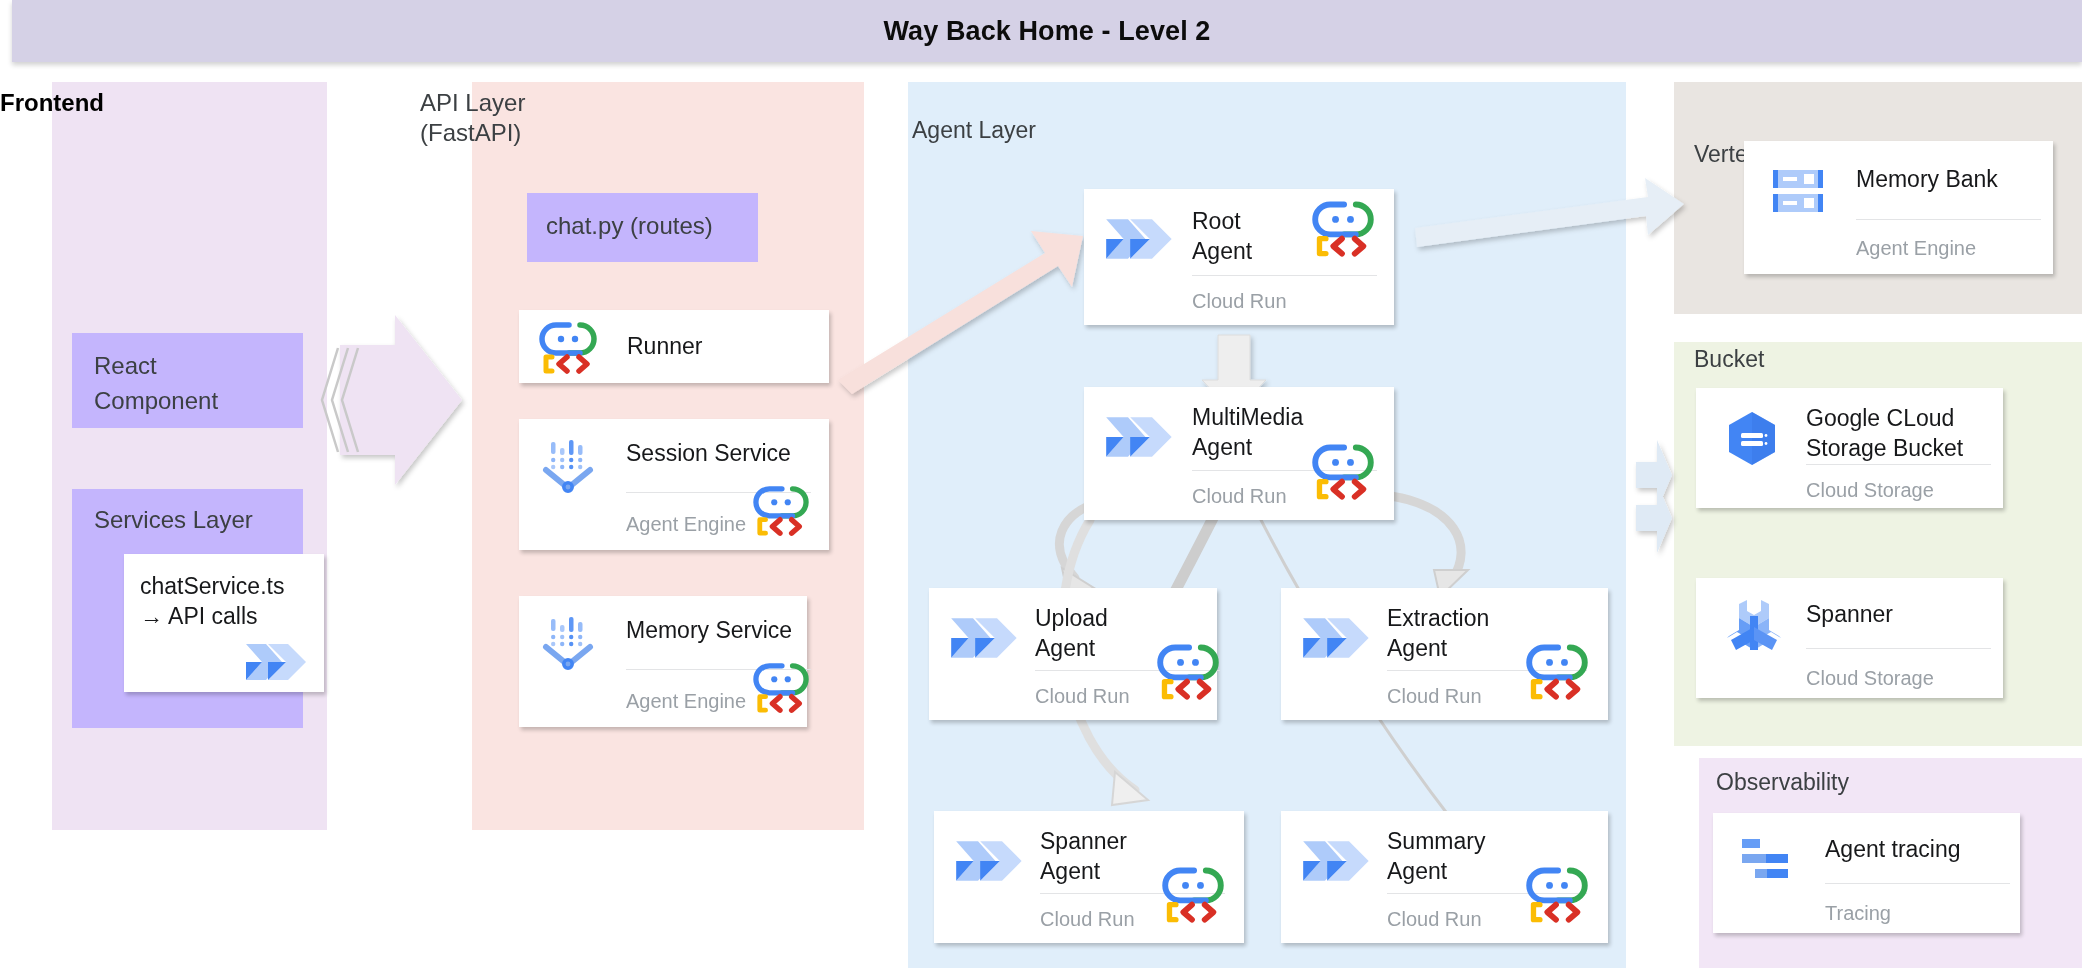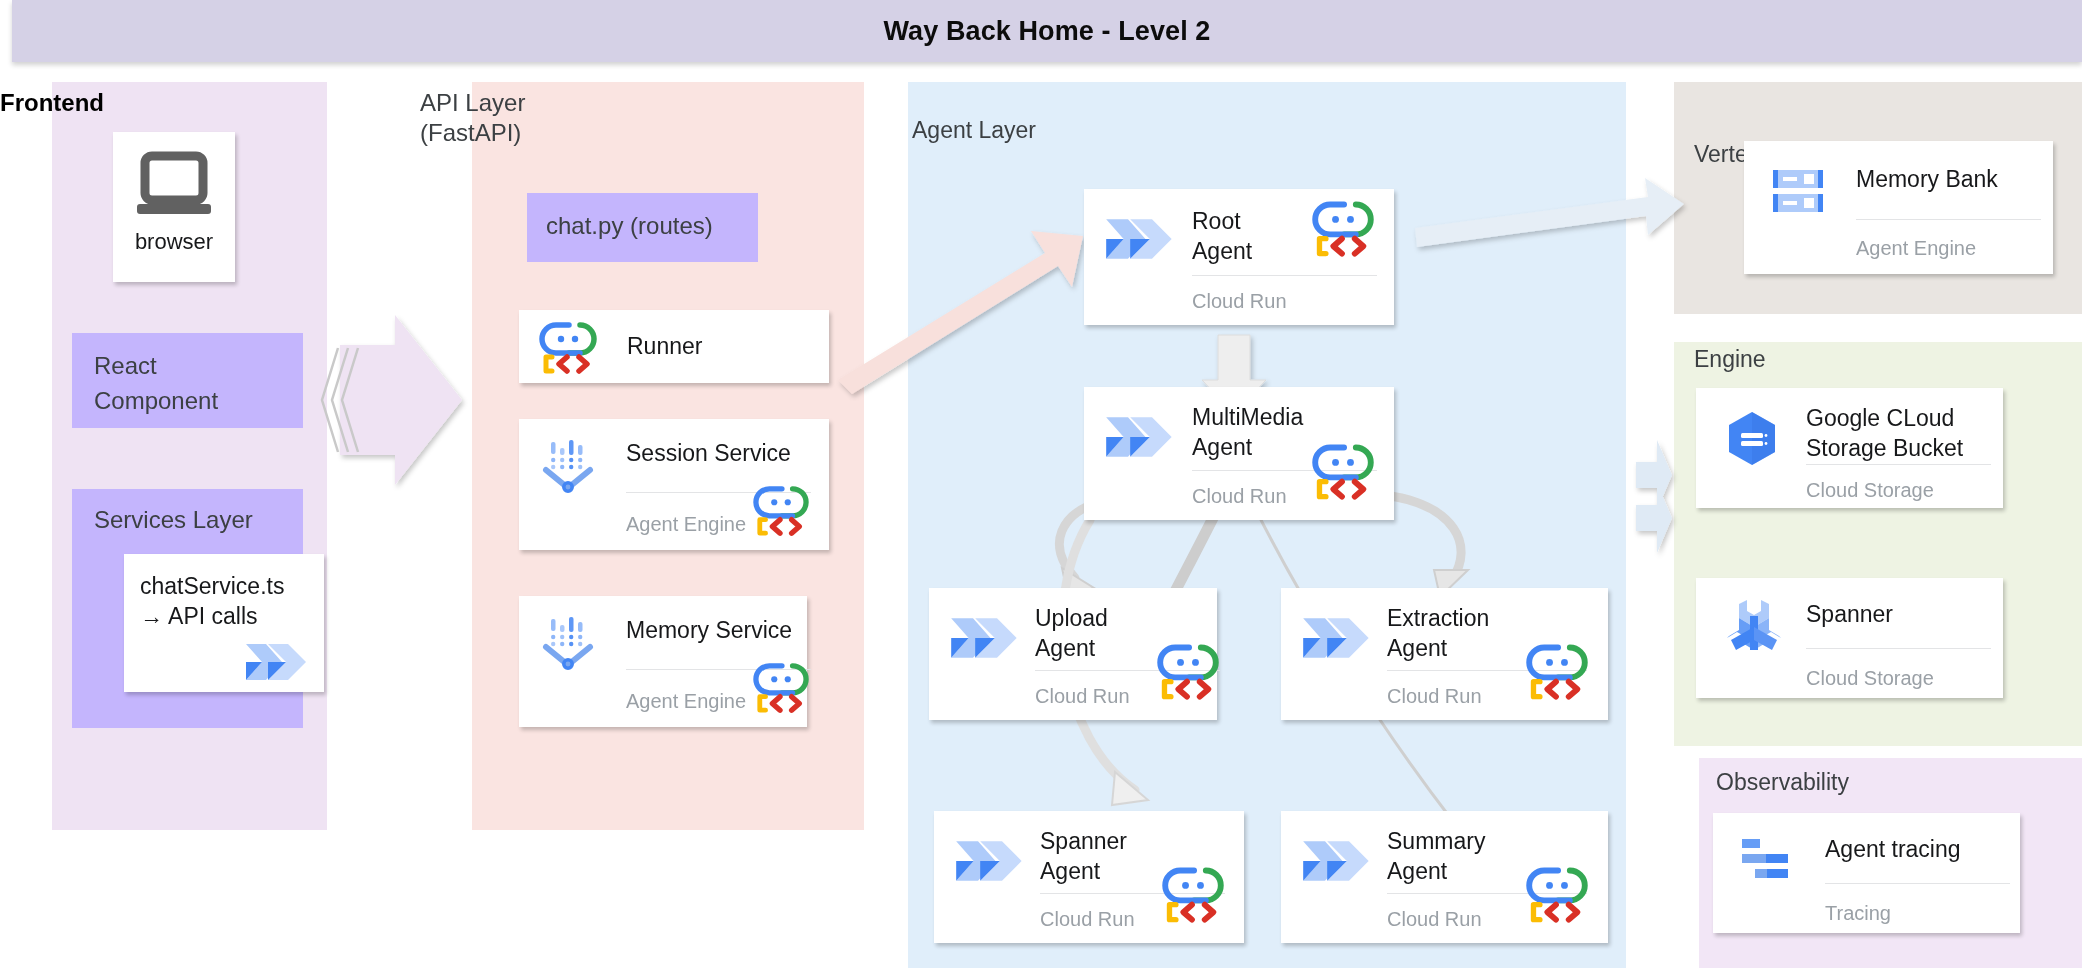--- a/index.html
+++ b/index.html
@@ -124,21 +124,21 @@
   <div class="zone" id="zone-agent"></div>
   <div class="zone" id="zone-vertex"></div>
   <div class="zone" id="zone-storage"></div>
   <div class="zone" id="zone-observ"></div>
 
   <div class="zone-label bold" id="lbl-frontend">Frontend</div>
   <div class="zone-label" id="lbl-api">API Layer
 (FastAPI)</div>
   <div class="zone-label" id="lbl-agent">Agent Layer</div>
   <div class="zone-label" id="lbl-vertex">Vertex AI</div>
-  <div class="zone-label" id="lbl-storage">Engine</div>
+  <div class="zone-label" id="lbl-storage">Bucket</div>
   <div class="zone-label" id="lbl-observ">Observability</div>
 
   <svg id="arrows" viewBox="0 0 2082 968">
     <defs>
       <filter id="softshadow" x="-30%" y="-30%" width="170%" height="170%">
         <feDropShadow dx="2" dy="3" stdDeviation="2.5" flood-color="#000" flood-opacity="0.22"></feDropShadow>
       </filter>
     </defs>
 
     <g filter="url(#softshadow)">
@@ -186,27 +186,20 @@
     <g fill="none" stroke="#cfcfcf" stroke-width="3">
       <path d="M 1452 820 C 1375 720, 1300 600, 1250 498"></path>
     </g>
     <polygon points="1243,488 1262,512 1236,512" fill="#e0e0e0"></polygon>
 
     <g fill="none" stroke="#cdcdcd" stroke-width="11" stroke-linecap="round">
       <path d="M 1118 700 C 1160 620, 1200 545, 1222 500"></path>
     </g>
   </svg>
 
-  <div class="card" style="left:113px; top:132px; width:122px; height:150px;">
-    <svg class="icon" style="left:22px; top:18px;" width="78" height="74" viewBox="0 0 78 74">
-      <rect x="10" y="6" width="58" height="44" rx="7" fill="none" stroke="#616161" stroke-width="9"></rect>
-      <rect x="2" y="54" width="74" height="10" rx="3" fill="#616161"></rect>
-    </svg>
-    <div class="c-title" style="left:0; right:0; top:96px; text-align:center; font-size:22px;">browser</div>
-  </div>
 
   <div class="tan-card" style="left:72px; top:333px; width:231px; height:95px;">
     <div class="tan-text" style="left:22px; top:16px;">React
 Component</div>
   </div>
 
   <div class="tan-card" style="left:72px; top:489px; width:231px; height:239px;">
     <div class="tan-text" style="left:22px; top:14px;">Services Layer</div>
   </div>
 

